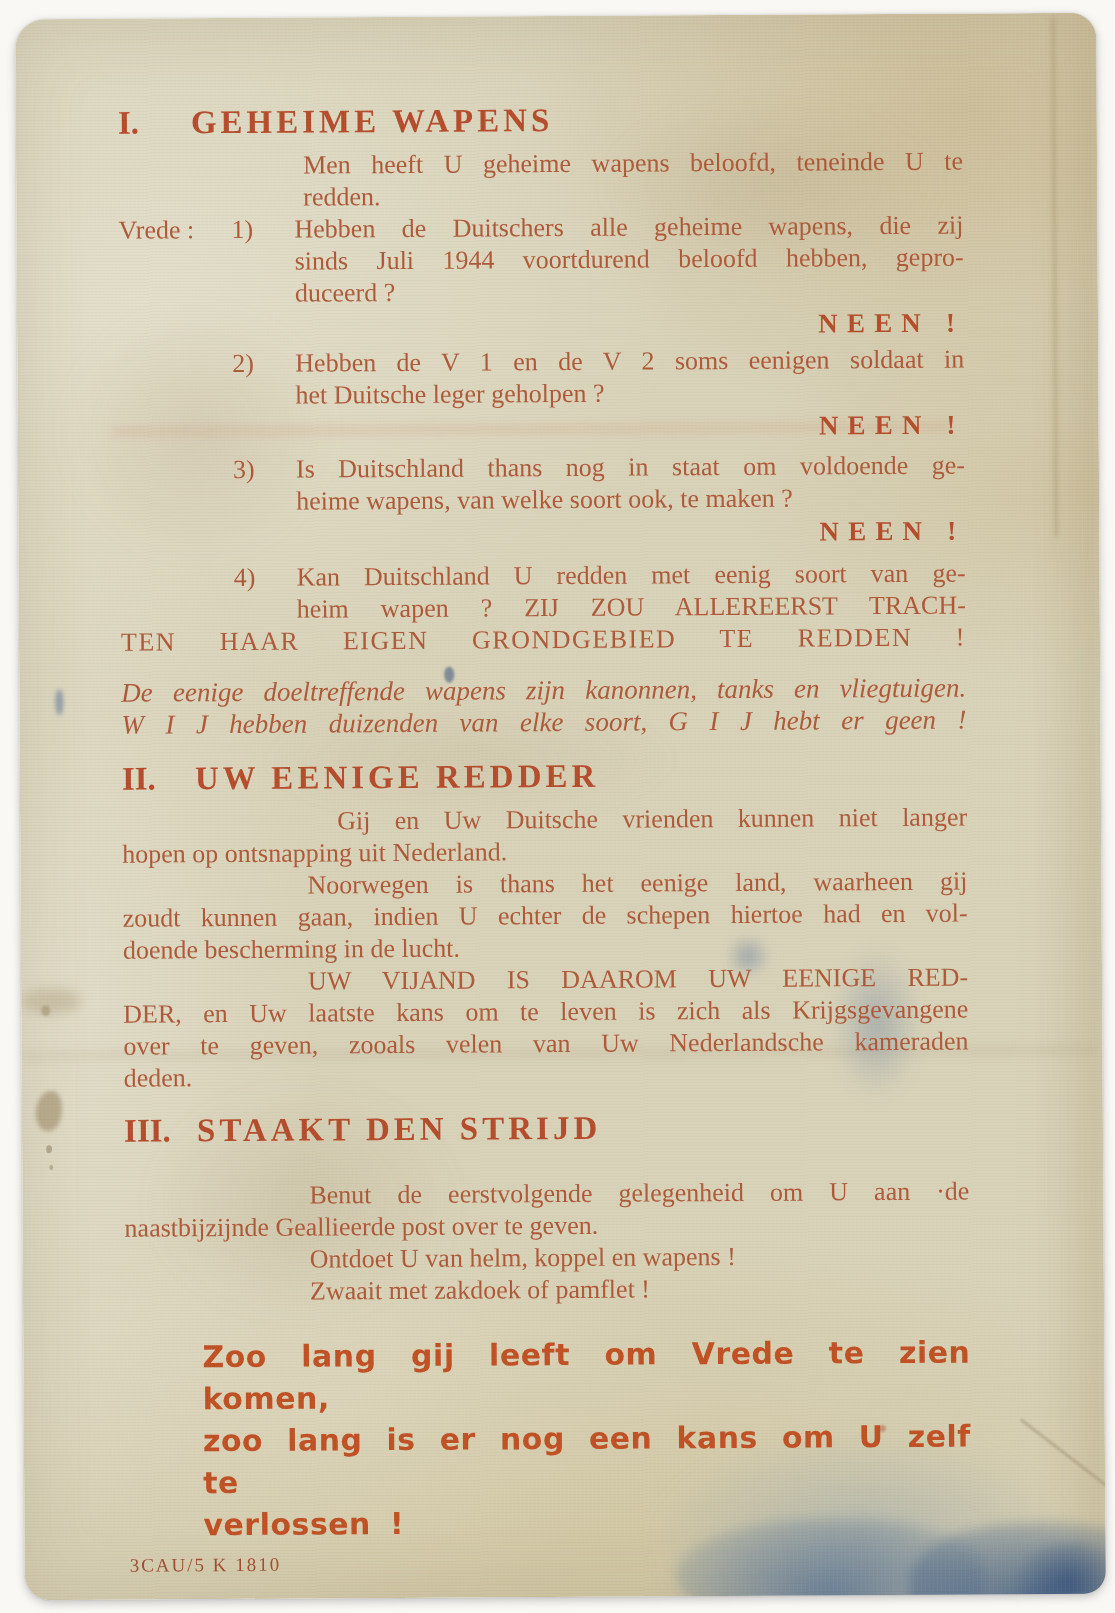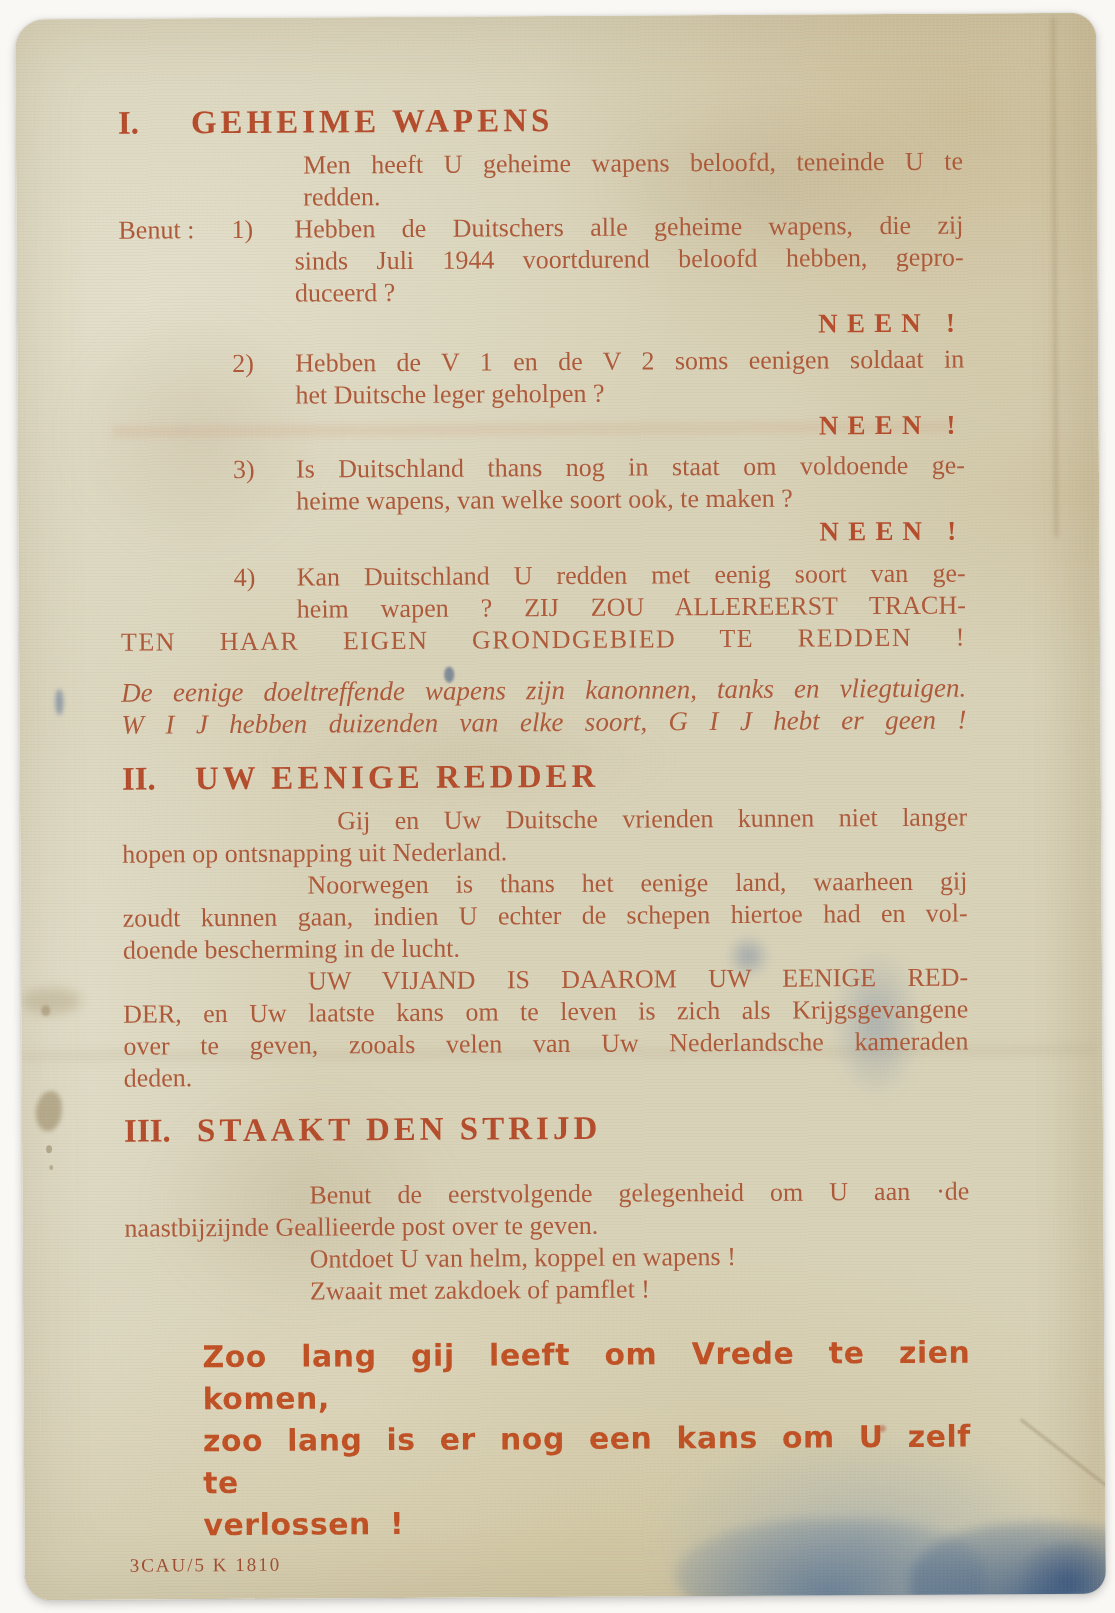--- a/index.html
+++ b/index.html
@@ -81,21 +81,21 @@
     <div class="stain" style="left:855px;top:1411px;width:7px;height:7px;border-radius:50%;background:rgba(180,90,60,.5);filter:blur(1px);"></div>
 
     <div class="content">
         <div class="heading">
           <span class="hnum">I.</span>
           <span class="htitle">GEHEIME WAPENS</span>
         </div>
         <div class="line just" style="margin-top: 8px; padding-left: 185px;">Men heeft U geheime wapens beloofd, teneinde U te</div>
         <div class="line" style="padding-left: 185px;">redden.</div>
         <div class="item">
-          <span class="c">Benut :</span>
+          <span class="c">Vrede :</span>
           <span class="c">1)</span>
           <span class="c just">Hebben de Duitschers alle geheime wapens, die zij</span>
         </div>
         <div class="line just" style="padding-left: 176px;">sinds Juli 1944 voortdurend beloofd hebben, gepro-</div>
         <div class="line" style="padding-left: 176px;">duceerd ?</div>
         <div class="line neen">NEEN !</div>
         <div class="item" style="margin-top: 4px;">
           <span class="c"></span>
           <span class="c">2)</span>
           <span class="c just">Hebben de V 1 en de V 2 soms eenigen soldaat in</span>

